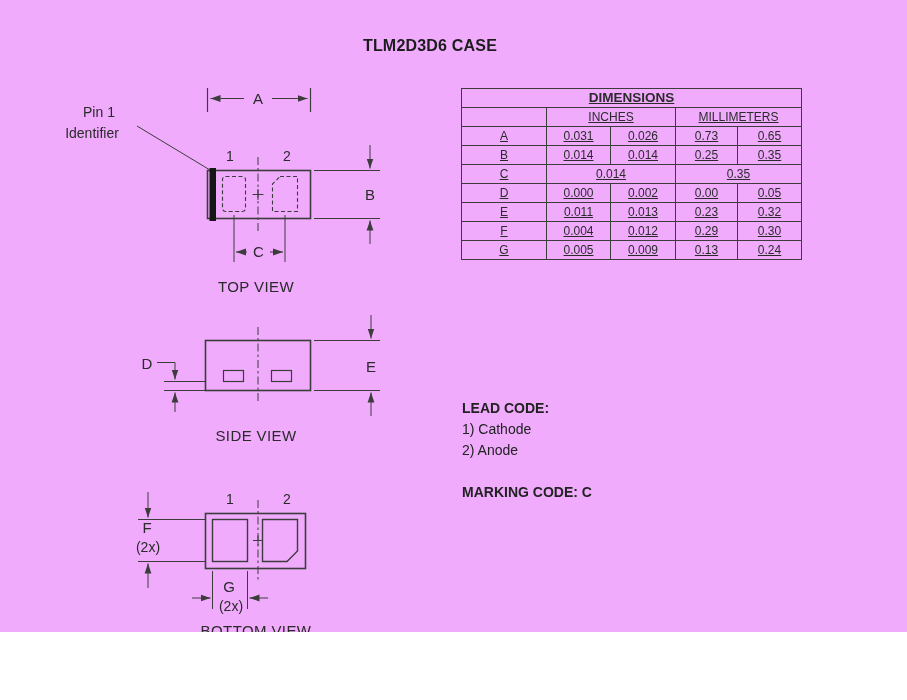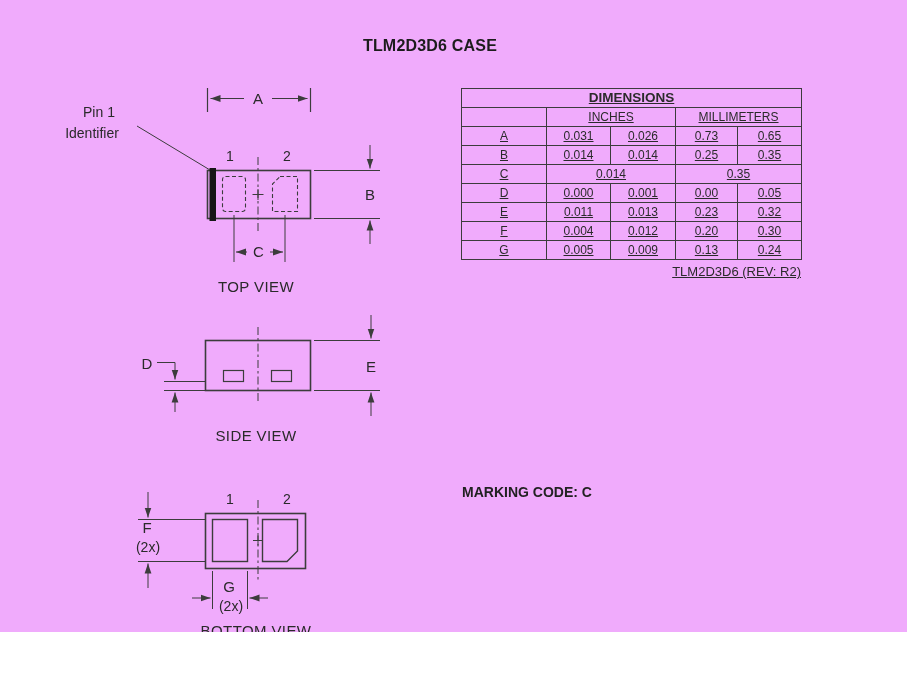--- a/index.html
+++ b/index.html
@@ -155,45 +155,49 @@
           <td>0.35</td>
         </tr>
         <tr>
           <td>C</td>
           <td colspan="2">0.014</td>
           <td colspan="2">0.35</td>
         </tr>
         <tr>
           <td>D</td>
           <td>0.000</td>
-          <td>0.001</td>
+          <td>0.002</td>
           <td>0.00</td>
           <td>0.05</td>
         </tr>
         <tr>
           <td>E</td>
           <td>0.011</td>
           <td>0.013</td>
           <td>0.23</td>
           <td>0.32</td>
         </tr>
         <tr>
           <td>F</td>
           <td>0.004</td>
           <td>0.012</td>
-          <td>0.20</td>
+          <td>0.29</td>
           <td>0.30</td>
         </tr>
         <tr>
           <td>G</td>
           <td>0.005</td>
           <td>0.009</td>
           <td>0.13</td>
           <td>0.24</td>
         </tr>
       </tbody>
     </table>
-    <div class="tfooter">TLM2D3D6 (REV: R2)</div>
   </div>
 
+  <div class="leadcode">
+    <div class="hd">LEAD CODE:</div>
+    <div>1) Cathode</div>
+    <div>2) Anode</div>
+  </div>
 
   <div class="marking">MARKING CODE: C</div>
 </div>
 
 </body></html>

